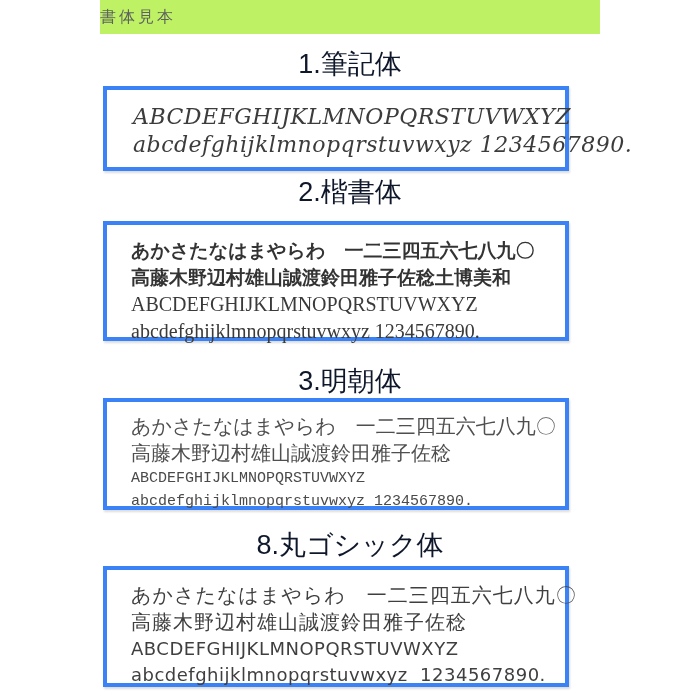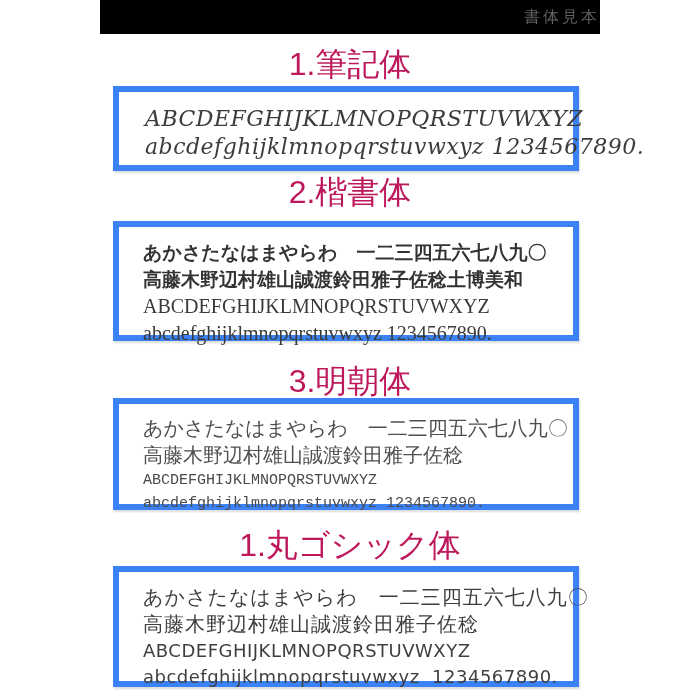--- a/index.html
+++ b/index.html
@@ -10,52 +10,52 @@
     background: #ffffff;
     overflow: hidden;
     font-family: "Liberation Sans", sans-serif;
   }
 
   
   .header-bar {
     position: absolute;
     left: 100px; top: 0;
     width: 500px; height: 34px;
-    background: #000000;
-    display: flex; align-items: center; justify-content: flex-end;
+    background: #bef264;
+    display: flex; align-items: center; justify-content: flex-start;
   }
   .header-label {
     font-family: "Liberation Sans", sans-serif;
     font-size: 16px;
     letter-spacing: 3px;
     color: #5e625f;
   }
 
   
   .section-title {
     position: absolute;
     left: 0; width: 700px;
     text-align: center;
     font-family: "Liberation Sans", sans-serif;
-    font-size: 32px;
+    font-size: 27px;
     line-height: 32px;
-    color: #be185d;
+    color: #0f172a;
   }
   .t1 { top: 48px; }
   .t2 { top: 176px; }
   .t3 { top: 365px; }
   .t4 { top: 529px; }
 
   
   .sample-box {
     position: absolute;
-    left: 113px;
+    left: 103px;
     width: 466px;
     background: #ffffff;
-    border: 6px solid #3b82f6;
+    border: 4px solid #3b82f6;
     box-shadow: 1px 2px 2px rgba(0,0,0,0.14);
     box-sizing: border-box;
   }
   .b1 { top: 86px;  height: 85px;  padding: 13px 0 0 26px; }
   .b2 { top: 221px; height: 120px; padding: 12px 0 0 24px; }
   .b3 { top: 398px; height: 112px; padding: 11px 0 0 24px; }
   .b4 { top: 566px; height: 121px; padding: 12px 0 0 24px; }
 
   .sample-line { white-space: pre; color: #3a3a3a; }
 
@@ -138,21 +138,21 @@
   </div>
 
   <div class="section-title t3">3.明朝体</div>
   <div class="sample-box b3">
     <div class="sample-line mincho-jp">あかさたなはまやらわ　一二三四五六七八九〇</div>
     <div class="sample-line mincho-jp">高藤木野辺村雄山誠渡鈴田雅子佐稔</div>
     <div class="sample-line mincho-latin">ABCDEFGHIJKLMNOPQRSTUVWXYZ</div>
     <div class="sample-line mincho-latin">abcdefghijklmnopqrstuvwxyz 1234567890.</div>
   </div>
 
-  <div class="section-title t4">1.丸ゴシック体</div>
+  <div class="section-title t4">8.丸ゴシック体</div>
   <div class="sample-box b4">
     <div class="sample-line maru-jp">あかさたなはまやらわ　一二三四五六七八九〇</div>
     <div class="sample-line maru-jp">高藤木野辺村雄山誠渡鈴田雅子佐稔</div>
     <div class="sample-line maru-latin">ABCDEFGHIJKLMNOPQRSTUVWXYZ</div>
     <div class="sample-line maru-latin">abcdefghijklmnopqrstuvwxyz  1234567890.</div>
   </div>
 
 </div>
 
 </body></html>

